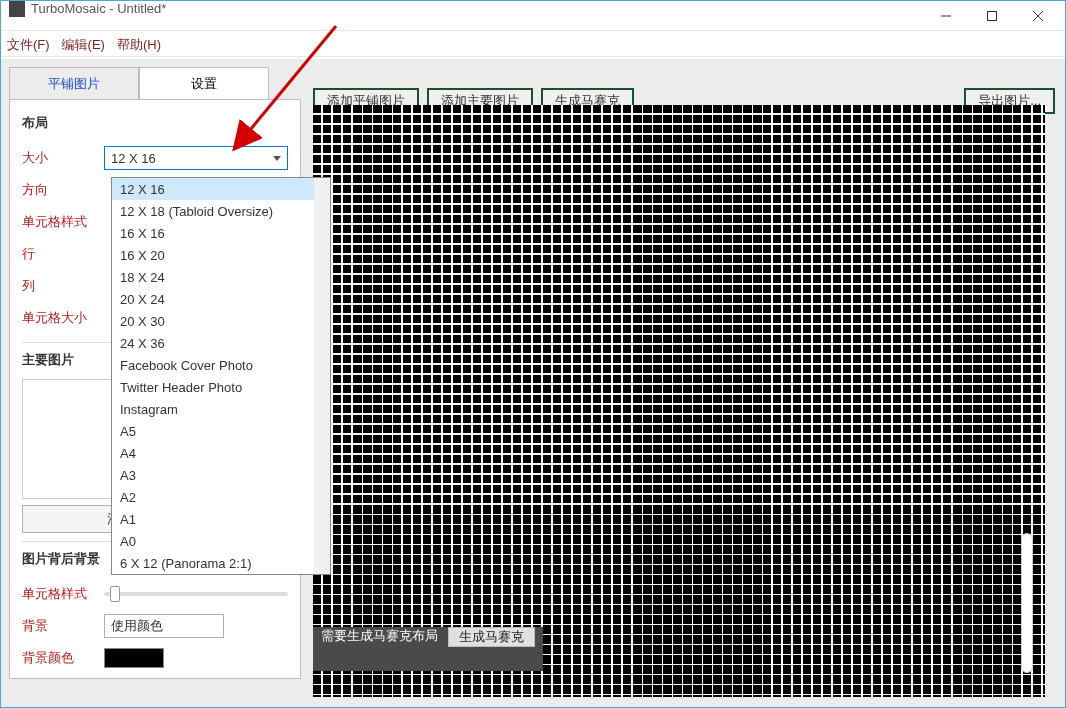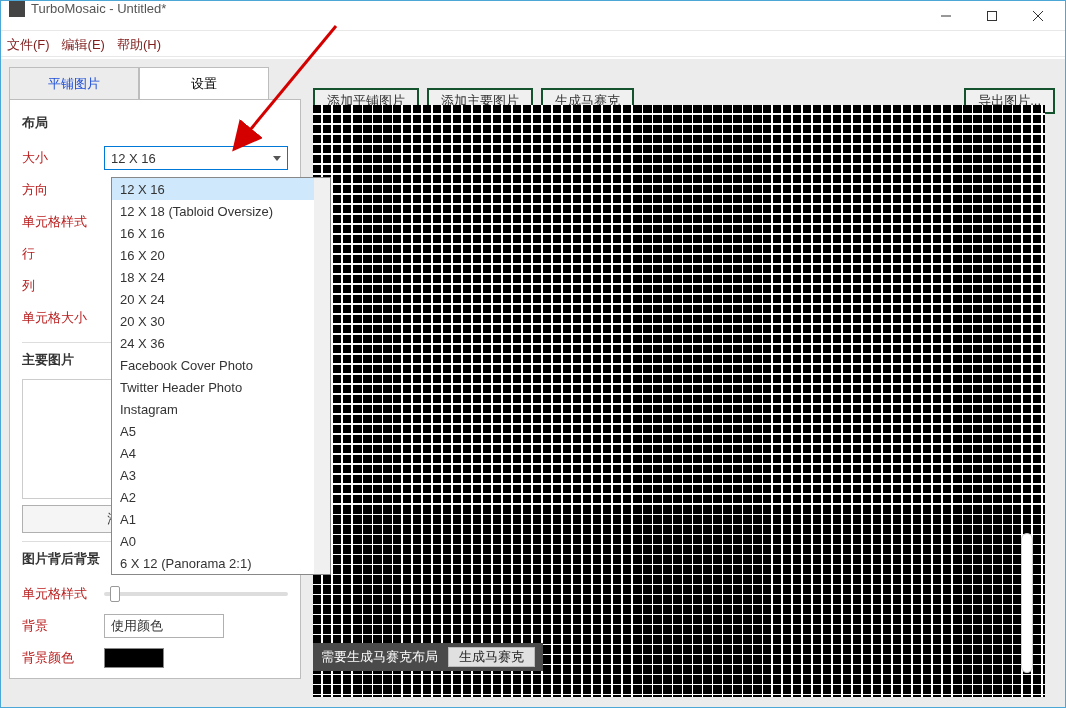--- a/index.html
+++ b/index.html
@@ -34,21 +34,21 @@
   .tbtn { height:26px; padding:0 12px; border:2px solid #14532d; background:#f0f0f0; display:flex; align-items:center; color:#333;margin-top:31px;}
   .tb-spacer { flex:1;}
   .preview { flex:1; position:relative; margin-top:2px;}
   .grid-canvas { position:absolute; inset:0; padding:0 10px 10px 0;}
   .grid-box { width:100%; height:100%; background:#000;
     background-image:
       repeating-linear-gradient(#000 0 8.5px, #fff 8.5px 10px),
       repeating-linear-gradient(90deg, #000 0 8.5px, #fff 8.5px 10px);
     background-blend-mode: lighten;
   }
-  .status-overlay { position:absolute; left:0; bottom:36px; height:28px; background:#4a4a4a; display:flex; align-items:center; padding:0 8px; gap:10px;}
+  .status-overlay { position:absolute; left:0; bottom:36px; height:44px; background:#4a4a4a; display:flex; padding:0 8px; gap:10px;}
   .status-overlay .msg { color:#fff;}
   .status-overlay .gbtn { height:20px; padding:0 10px; background:#e0e0e0; border:1px solid #bbb; display:flex; align-items:center; color:#222;}
   .zoom-bar { position:absolute; right:22px; bottom:34px; width:12px; height:140px; background:#fff; border:1px solid #d0d0d0; border-radius:6px;}
   .dropdown { position:absolute; left:110px; top:176px; width:220px; background:#fff; border:1px solid #888; z-index:50; font-size:13px;}
   .dd-scroll { position:absolute; right:0; top:0; bottom:0; width:16px; background:#f0f0f0;}
   .dd-item { height:22px; display:flex; align-items:center; padding:0 8px;}
   .dd-item.sel { background:#cfe8fb;}
   .arrow { position:absolute; z-index:60; pointer-events:none;}
 </style>
 </head>

